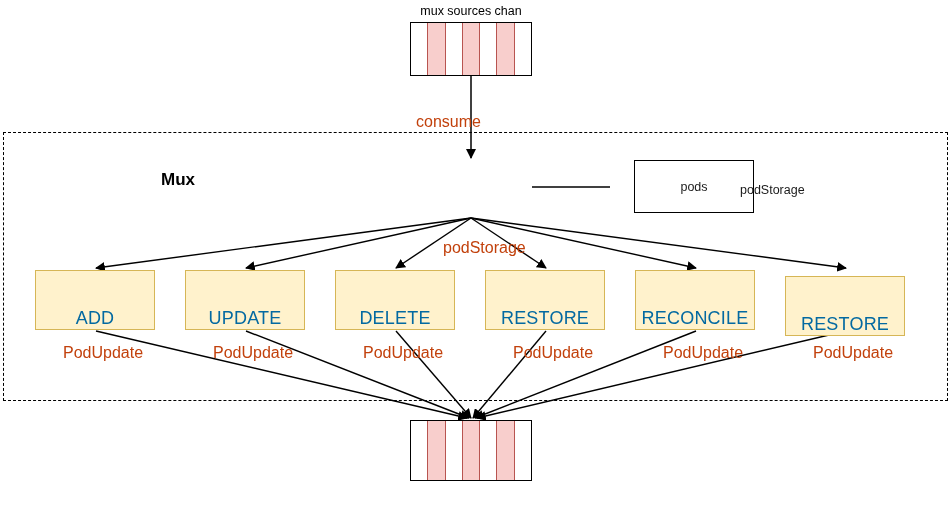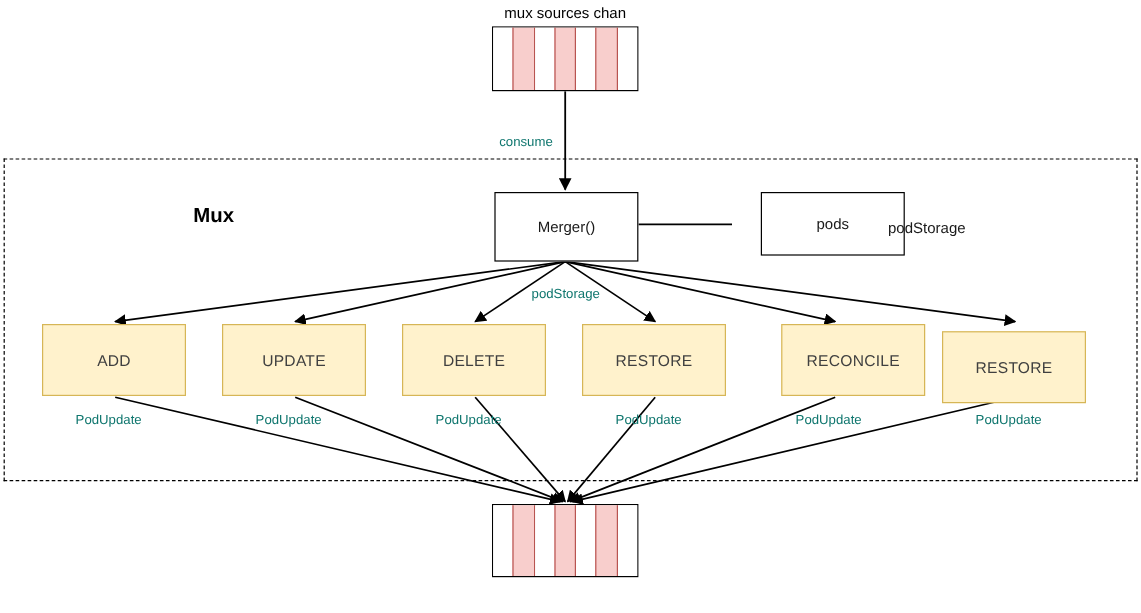--- a/index.html
+++ b/index.html
@@ -71,24 +71,24 @@
     color: #1a1a1a;
   }
 
   
   .handler {
     position: absolute;
     box-sizing: border-box;
     border: 1.4px solid #d6b656;
     background: #fff2cc;
     display: flex;
-    align-items: center;
+    align-items: flex-end;
     justify-content: center;
-    font-size: 13px;
-    color: #404040;
+    font-size: 18px;
+    color: #0369a1;
     letter-spacing: .2px;
   }
 
   
   .group-frame {
     position: absolute;
     box-sizing: border-box;
     border: 1.6px dashed #000000;
     background: transparent;
   }
@@ -96,22 +96,22 @@
     position: absolute;
     font-size: 17px;
     font-weight: bold;
     color: #000000;
     white-space: nowrap;
   }
 
   
   .edge-label {
     position: absolute;
-    font-size: 11px;
-    color: #0f766e;
+    font-size: 16px;
+    color: #c2410c;
     white-space: nowrap;
   }
   .side-label {
     position: absolute;
     font-size: 12.5px;
     color: #1a1a1a;
     white-space: nowrap;
   }
 </style>
 </head>
@@ -155,23 +155,20 @@
     <div class="cell empty"></div>
     <div class="cell filled"></div>
     <div class="cell empty"></div>
   </div>
 
   <div class="edge-label" style="left:416px; top:113px;">consume</div>
 
   <div class="group-frame" style="left:3px; top:132px; width:945px; height:269px;"></div>
   <div class="group-title" style="left:161px; top:170px;">Mux</div>
 
-  <div class="box" style="left:412px; top:160px; width:120px; height:58px;">
-    <span>Merger()</span>
-  </div>
 
   <div class="box" style="left:610px; top:160px; width:120px; height:53px;margin-left:24px;">
     <span>pods</span>
   </div>
 
   <div class="side-label" style="left:740px; top:183px;">podStorage</div>
 
   <div class="edge-label" style="left:443px; top:239px;">podStorage</div>
 
   <div class="handler" style="left:35px; top:270px; width:120px; height:60px;">
@@ -179,21 +176,21 @@
   </div>
   <div class="handler" style="left:185px; top:270px; width:120px; height:60px;">
     <span>UPDATE</span>
   </div>
   <div class="handler" style="left:335px; top:270px; width:120px; height:60px;">
     <span>DELETE</span>
   </div>
   <div class="handler" style="left:485px; top:270px; width:120px; height:60px;">
     <span>RESTORE</span>
   </div>
-  <div class="handler" style="left:651px; top:270px; width:120px; height:60px;">
+  <div class="handler" style="left:635px; top:270px; width:120px; height:60px;">
     <span>RECONCILE</span>
   </div>
   <div class="handler" style="left:785px; top:276px; width:120px; height:60px;">
     <span>RESTORE</span>
   </div>
 
   <div class="edge-label" style="left:63px; top:344px;">PodUpdate</div>
   <div class="edge-label" style="left:213px; top:344px;">PodUpdate</div>
   <div class="edge-label" style="left:363px; top:344px;">PodUpdate</div>
   <div class="edge-label" style="left:513px; top:344px;">PodUpdate</div>

